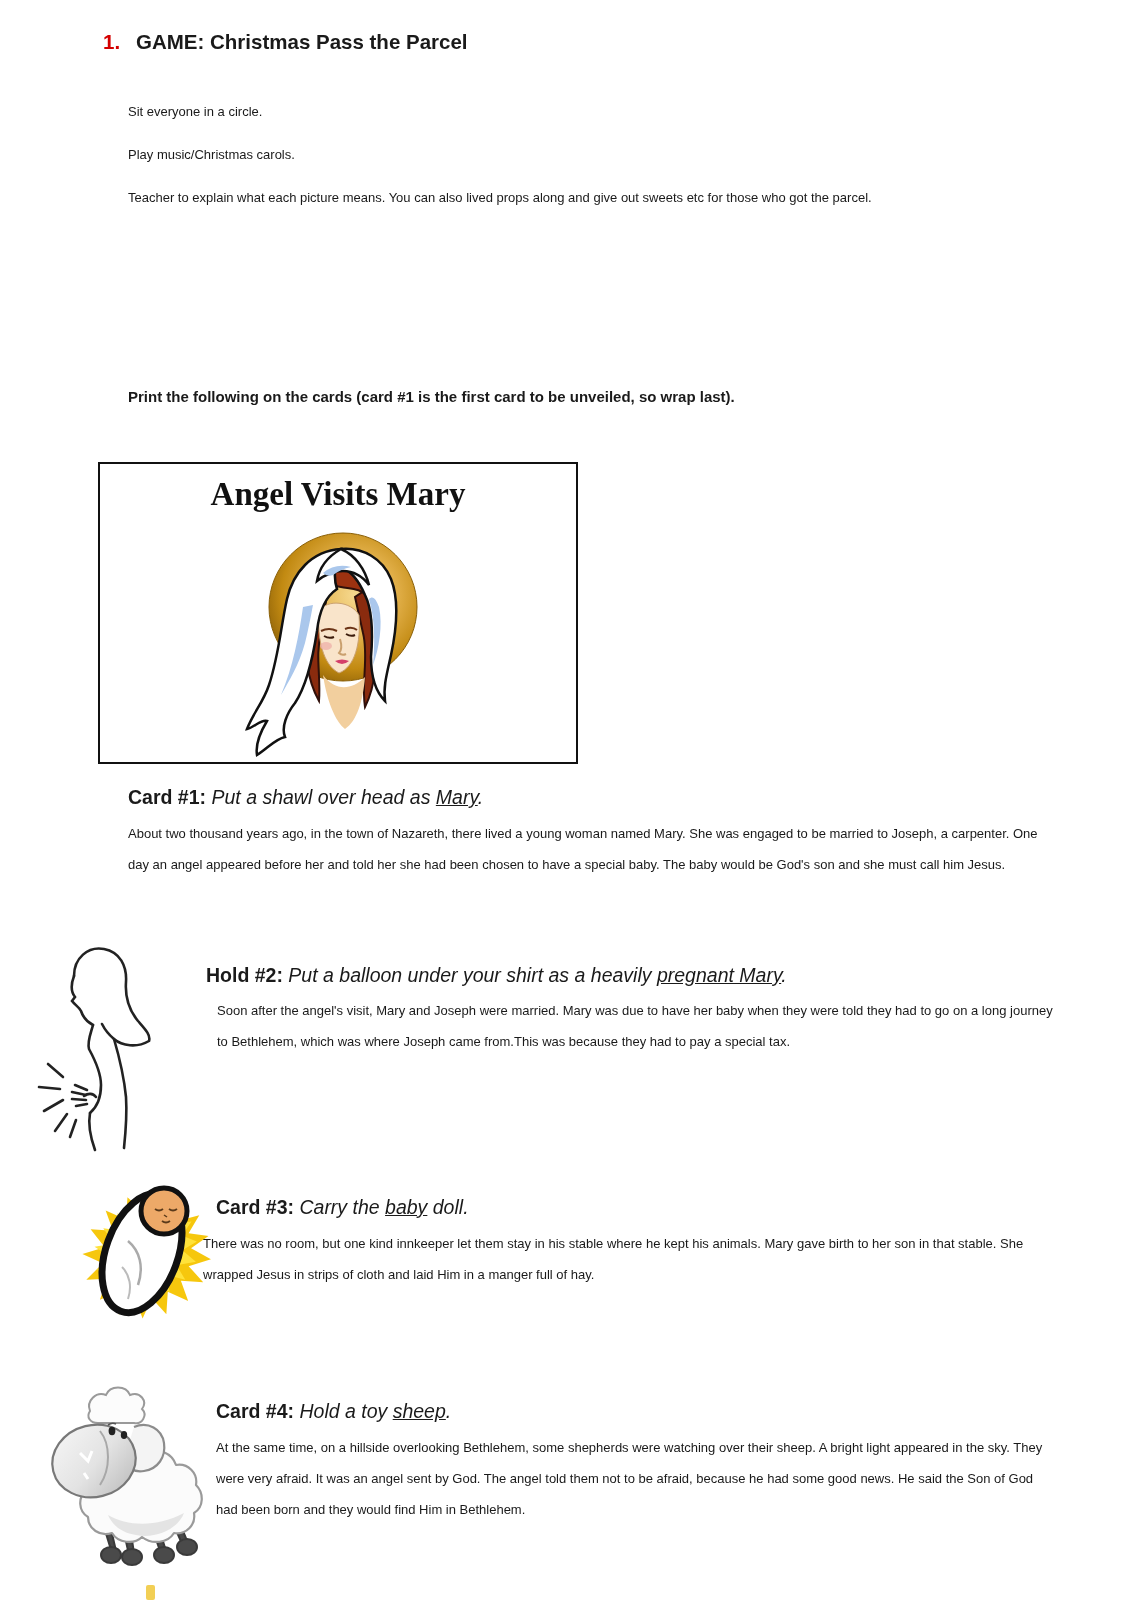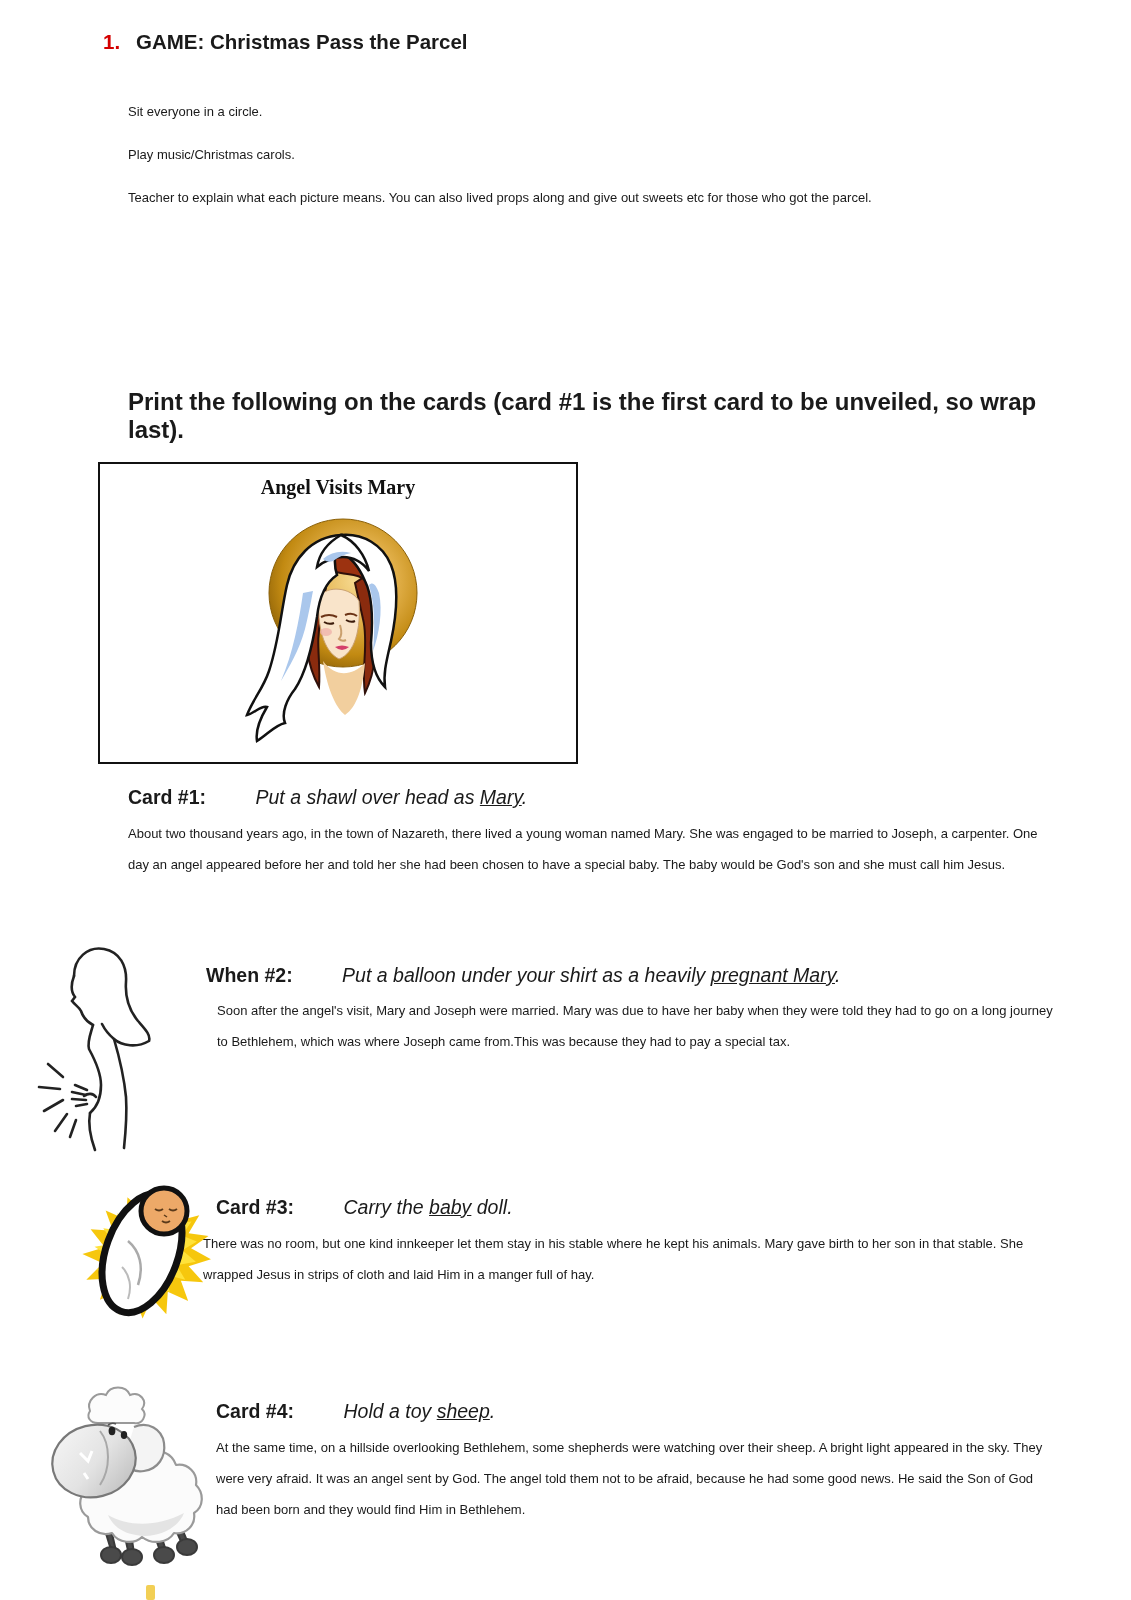--- a/index.html
+++ b/index.html
@@ -7,33 +7,33 @@
   body {
     width:1131px; height:1600px; position:relative; overflow:hidden;
     font-family:"Liberation Sans","DejaVu Sans",sans-serif;
     color:#1a1a1a;
   }
   .abs { position:absolute; }
   .body-text { font-size:13px; line-height:31px; }
   .doc-heading { font-size:20.5px; font-weight:bold; white-space:nowrap;margin-left:8px; }
   .heading-number { color:#d40000; display:inline-block; width:33px; }
   .intro p { margin-bottom:12px; }
-  .print-line { font-weight:bold; font-size:24px; }
+  .print-line { font-weight:bold; font-size:15px; }
   .card-box {
     left:98px; top:462px; width:480px; height:302px;
     border:2px solid #111; background:#fff;
   }
   .card-box-title {
     text-align:center; margin-top:12px;
     font-family:"Liberation Serif","DejaVu Serif",serif;
-    font-weight:bold; font-size:20px; color:#111;
+    font-weight:bold; font-size:33px; color:#111;
   }
   .card-heading { font-size:19.5px; line-height:30px; }
   .card-label { font-weight:bold; font-style:normal; }
-  .card-instruction { font-style:italic;margin-left:44px; }
+  .card-instruction { font-style:italic; }
   .card-instruction .u { text-decoration:underline; }
   .story { }
   svg { display:block; }
   .illustration { pointer-events:none; }
   .bottom-fragment {
     left:146px; top:1585px; width:9px; height:15px;
     background:#f2cf55; border-radius:2px;
   }
 </style>
 </head>
@@ -110,21 +110,21 @@
   <path d="M48,170 l11,-2"></path>
   <path d="M56,160 c4,-3 9,-3 12,1"></path>
   <path d="M20,128 L35,141"></path>
   <path d="M11,151 L32,153"></path>
   <path d="M16,175 L35,164"></path>
   <path d="M27,195 L39,178"></path>
   <path d="M42,201 L48,184"></path>
 </svg>
 
 <div class="abs card-heading" style="left:206px; top:960px;">
-  <span class="card-label">When #2:</span>
+  <span class="card-label">Hold #2:</span>
   <span class="card-instruction">
     <span>Put a balloon under your shirt as a heavily </span><span class="u">pregnant Mary</span><span>.</span>
   </span>
 </div>
 <div class="abs body-text story" style="left:217px; top:995px; width:845px;">Soon after the angel's visit, Mary and Joseph were married. Mary was due to have her baby when they were told they had to go on a long journey to Bethlehem, which was where Joseph came from.This was because they had to pay a special tax.</div>
 
 <svg class="abs illustration" style="left:70px; top:1163px;" width="148" height="172" viewBox="0 0 148 172">
   <g transform="rotate(14 74 92)">
     <path d="M74,22 L84,42 L98,28 L100,50 L118,40 L112,60 L132,58 L118,74 L140,80 L120,92 L138,104 L116,108 L128,126 L106,122 L110,144 L92,132 L88,154 L76,136 L64,156 L58,134 L42,146 L44,124 L24,130 L36,110 L14,106 L34,94 L16,80 L38,76 L26,58 L48,62 L44,40 L62,50 L64,28 Z" fill="#f5c400" opacity="0.95"></path>
     <path d="M74,30 L82,46 L94,36 L96,54 L112,48 L106,64 L122,66 L110,78 L126,86 L108,94 L120,106 L100,106 L108,122 L90,116 L92,134 L78,122 L70,140 L62,122 L48,132 L50,114 L32,118 L42,102 L24,96 L42,88 L28,76 L46,74 L38,58 L56,64 L54,46 L66,54 Z" fill="#ffe23a"></path>

